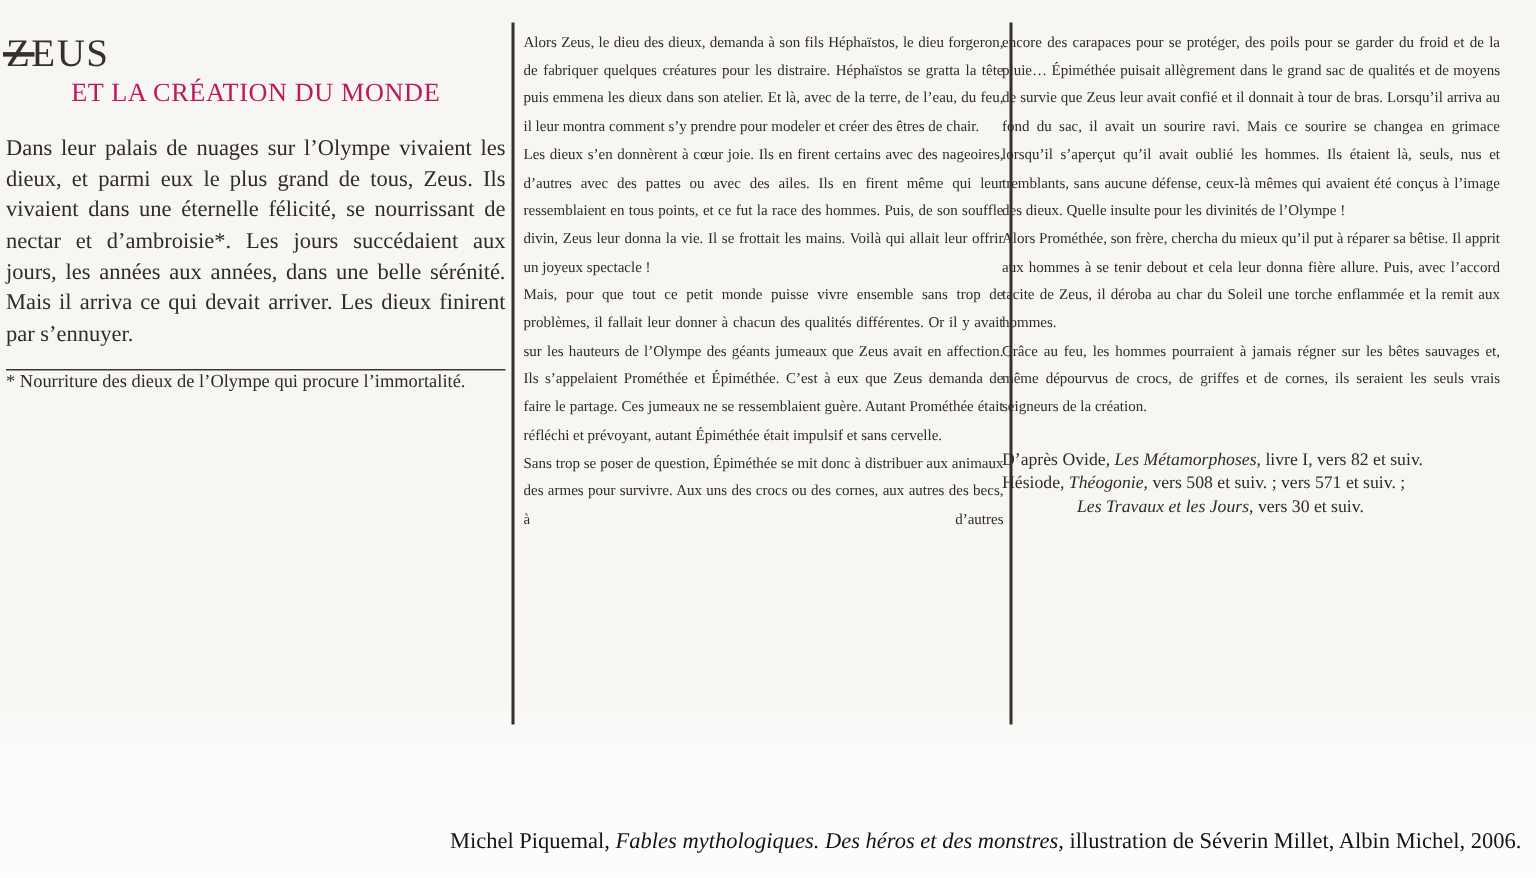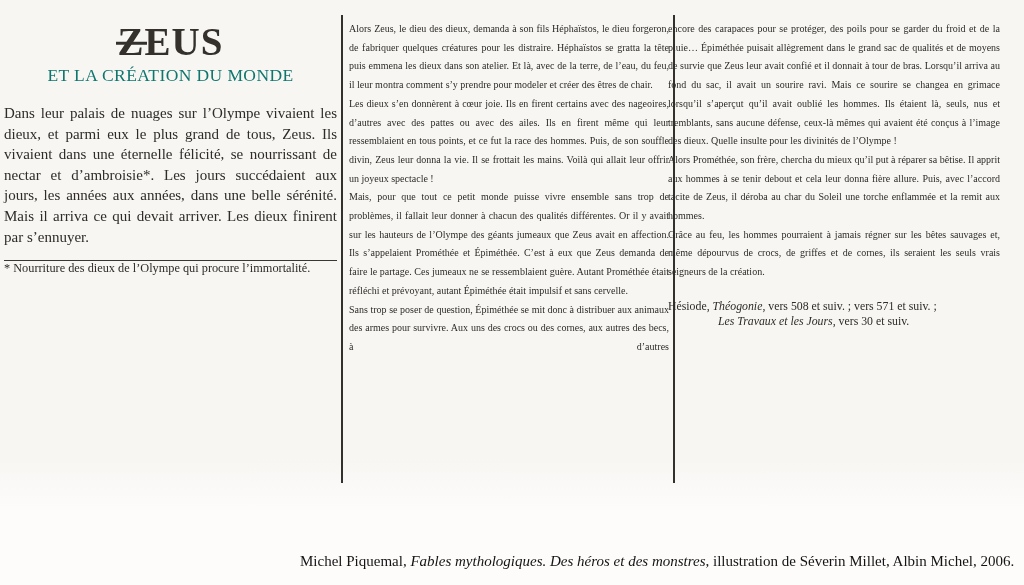--- a/index.html
+++ b/index.html
@@ -16,33 +16,33 @@
 
   .scan-bg {
     position:absolute; left:0; top:0;
     width:1024px; height:510px;
     background:linear-gradient(#f7f6f3 90%, #fdfcfb);
   }
 
   
   .col-left { position:absolute; left:4px; top:22px; width:333px; }
   .title {
-    margin:0; text-align:center;
-    font-size:39px; font-weight:700; letter-spacing:1px;
+    margin:0; 
+    font-size:26px; font-weight:400; letter-spacing:1px;
     color:#34302b; line-height:1.05;
   }
   .z-initial { position:relative; display:inline-block; }
   .z-initial::after {
     content:""; position:absolute; left:-2px; right:-2px; top:52%;
     height:2.5px; background:currentColor; transform:translateY(-50%);
   }
   .subtitle {
     margin:2px 0 0; text-align:center;
     font-size:17.5px; font-weight:400; letter-spacing:0.4px;
-    color:#0f766e;
+    color:#be185d;
   }
   .intro {
     margin:17px 0 0;
     font-size:15px; line-height:20.6px; text-align:justify;
   }
   .fn-rule { margin-top:13px; height:0; border-top:1.6px solid #3a3732; width:100%; }
   .footnote { margin:0 0 0; font-size:12.3px; line-height:15px; }
 
   
   .divider { position:absolute; top:15px; height:468px; width:1.8px; background:#34312d; }
@@ -92,19 +92,20 @@
     <p>Mais, pour que tout ce petit monde puisse vivre ensemble sans trop de problèmes, il fallait leur donner à chacun des qualités différentes. Or il y avait sur les hauteurs de l’Olympe des géants jumeaux que Zeus avait en affection. Ils s’appelaient Prométhée et Épiméthée. C’est à eux que Zeus demanda de faire le partage. Ces jumeaux ne se ressemblaient guère. Autant Prométhée était réfléchi et prévoyant, autant Épiméthée était impulsif et sans cervelle.</p>
     <p class="continues">Sans trop se poser de question, Épiméthée se mit donc à distribuer aux animaux des armes pour survivre. Aux uns des crocs ou des cornes, aux autres des becs, à d’autres</p>
   </section>
 
   <section class="col-right body-col">
     <p>encore des carapaces pour se protéger, des poils pour se garder du froid et de la pluie… Épiméthée puisait allègrement dans le grand sac de qualités et de moyens de survie que Zeus leur avait confié et il donnait à tour de bras. Lorsqu’il arriva au fond du sac, il avait un sourire ravi. Mais ce sourire se changea en grimace lorsqu’il s’aperçut qu’il avait oublié les hommes. Ils étaient là, seuls, nus et tremblants, sans aucune défense, ceux-là mêmes qui avaient été conçus à l’image des dieux. Quelle insulte pour les divinités de l’Olympe !</p>
     <p>Alors Prométhée, son frère, chercha du mieux qu’il put à réparer sa bêtise. Il apprit aux hommes à se tenir debout et cela leur donna fière allure. Puis, avec l’accord tacite de Zeus, il déroba au char du Soleil une torche enflammée et la remit aux hommes.</p>
     <p>Grâce au feu, les hommes pourraient à jamais régner sur les bêtes sauvages et, même dépourvus de crocs, de griffes et de cornes, ils seraient les seuls vrais seigneurs de la création.</p>
 
     <div class="refs">
+      <p><span>D’après Ovide, </span><i>Les Métamorphoses</i><span>, livre I, vers 82 et suiv.</span></p>
       <p><span>Hésiode, </span><i>Théogonie</i><span>, vers 508 et suiv. ; vers 571 et suiv. ;</span></p>
       <p class="ref-indent"><span></span><i>Les Travaux et les Jours</i><span>, vers 30 et suiv.</span></p>
     </div>
   </section>
 
   <p class="caption"><span>Michel Piquemal, </span><i>Fables mythologiques. Des héros et des monstres</i><span>, illustration de Séverin Millet, Albin Michel, 2006.</span></p>
 </div>
 
 </body></html>

